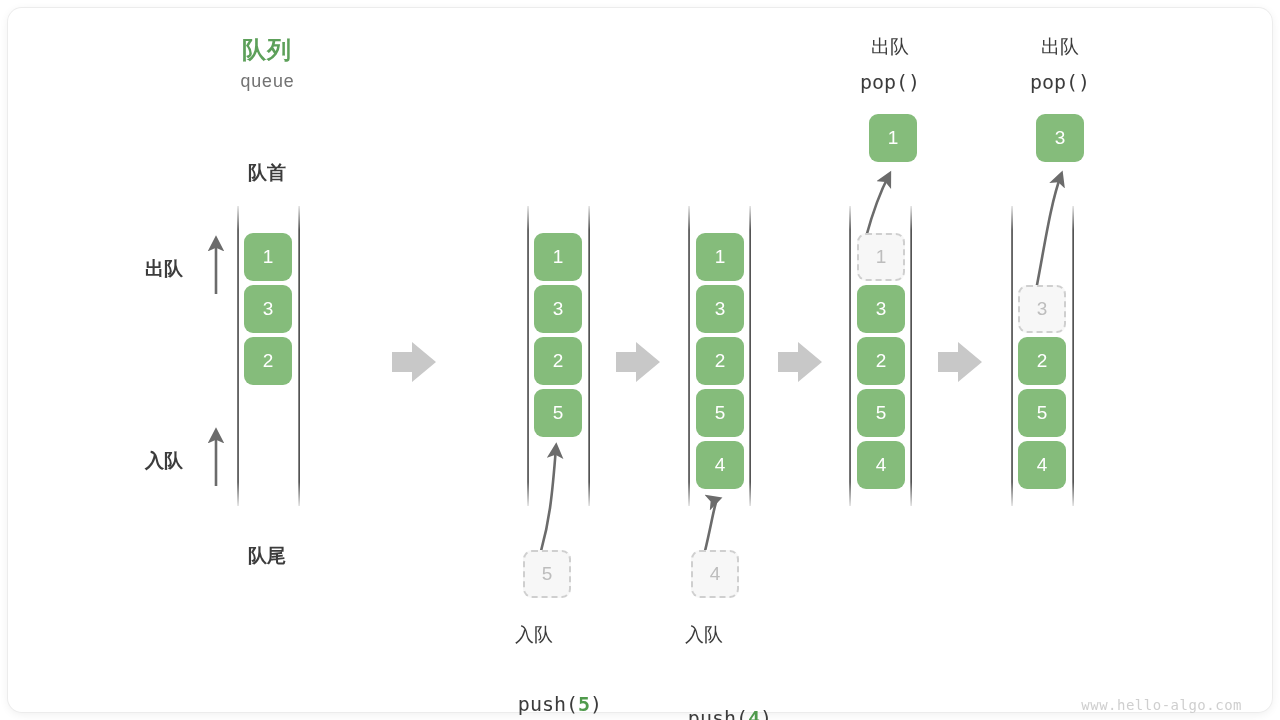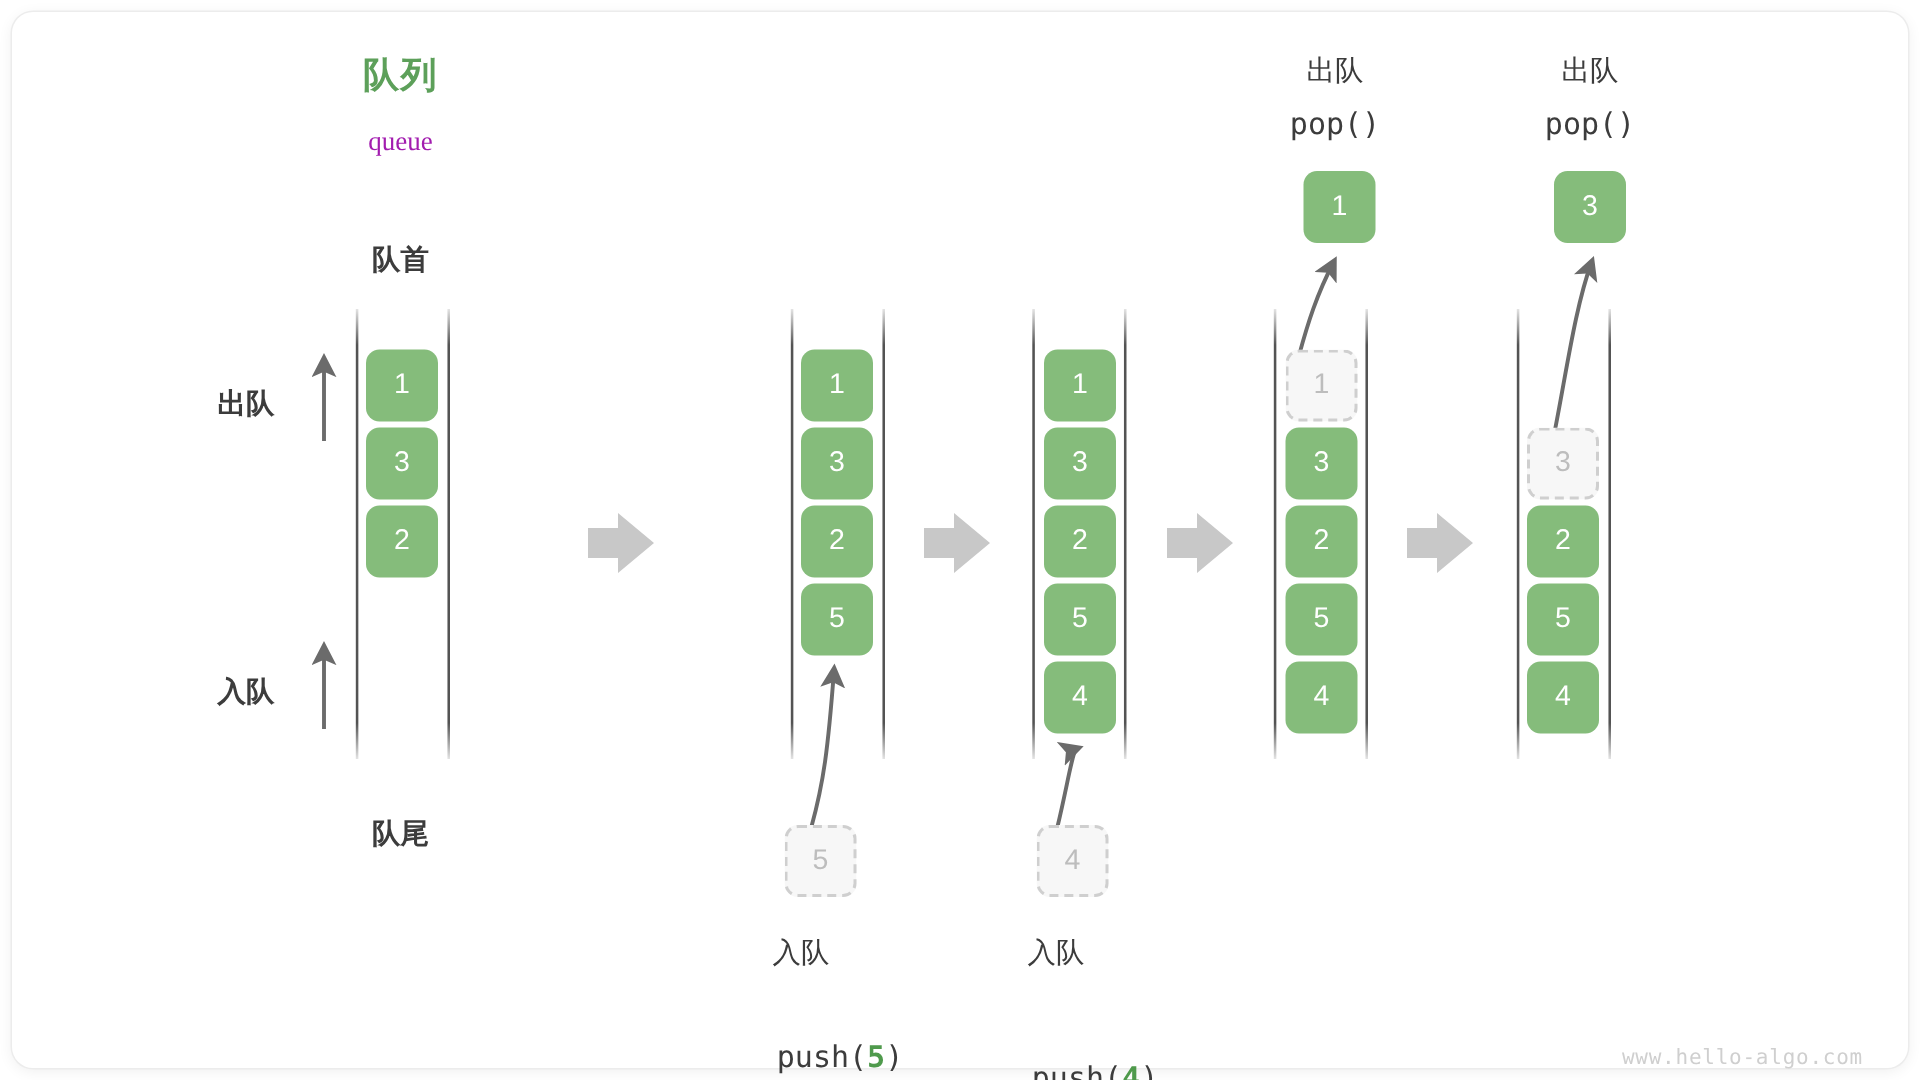--- a/index.html
+++ b/index.html
@@ -45,24 +45,23 @@
     white-space: pre;
     color: #3c3c3c;
   }
   .title-cn {
     font-size: 24px;
     font-weight: bold;
     color: #5da05a;
     letter-spacing: 1px;
   }
   .title-mono {
-    font-family: Liberation Serif, serif;
+    font-family: Liberation Mono, monospace;
     font-size: 18px;
-    color: #a21caf;
-    margin-top: 12px;
+    color: #737373;
   }
   .lbl-cn {
     font-size: 19px;
     font-weight: bold;
     color: #3c3c3c;
   }
   .op-cn {
     font-size: 19px;
     color: #3c3c3c;
   }

